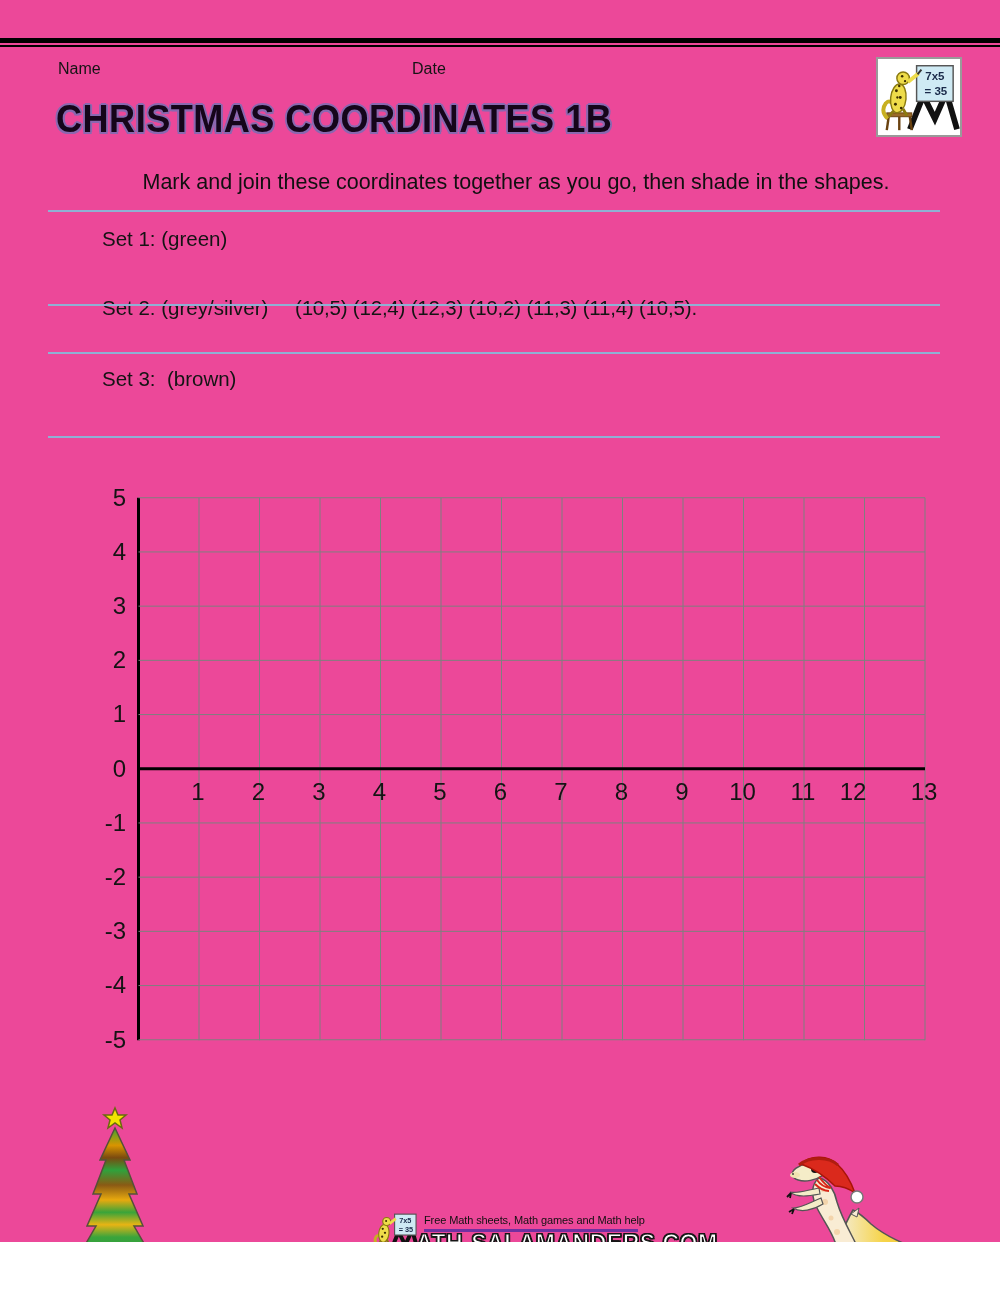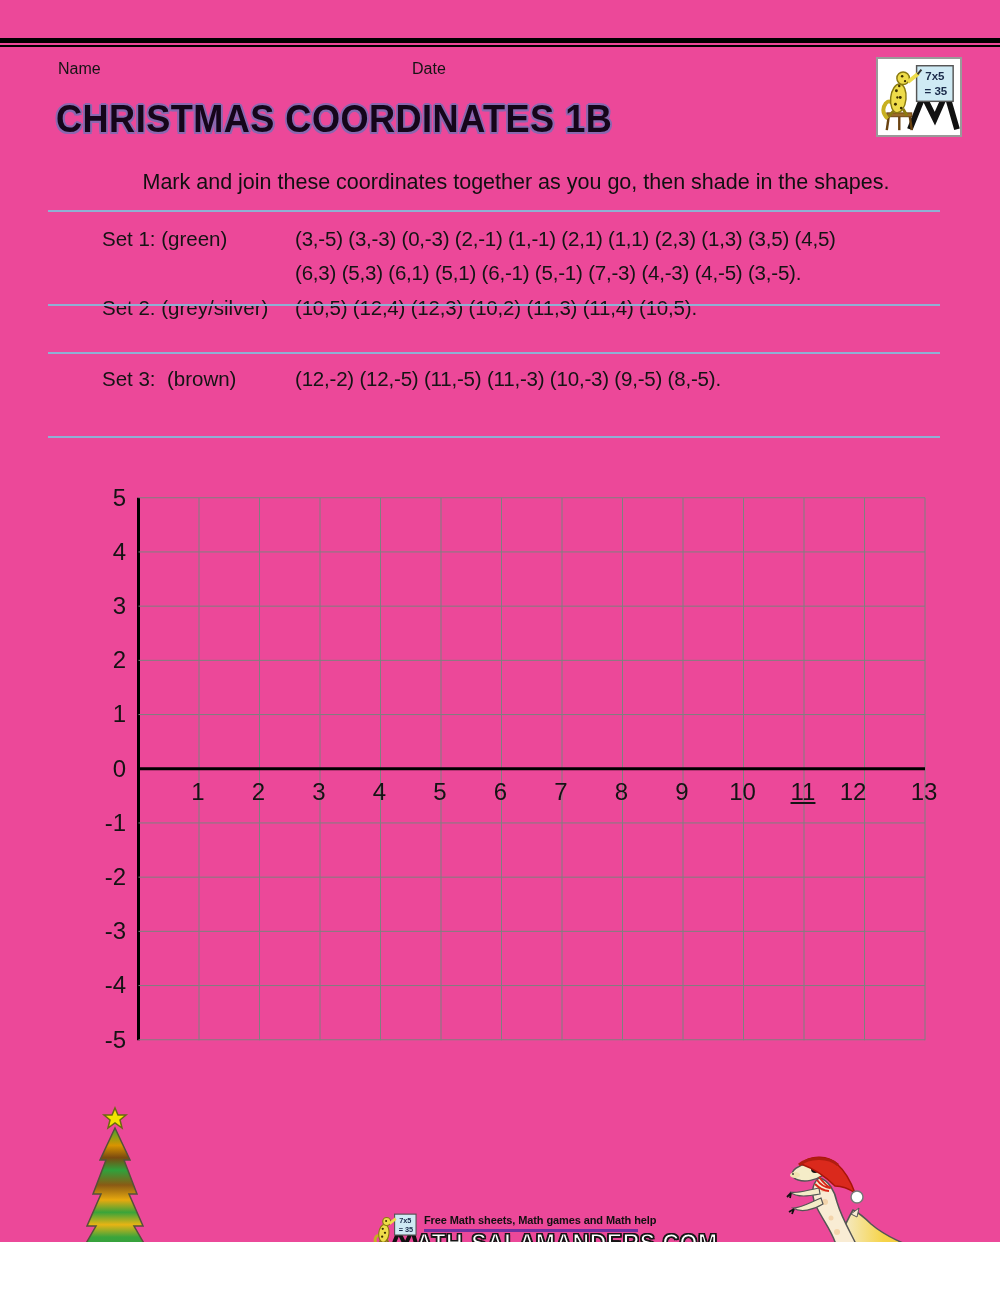--- a/index.html
+++ b/index.html
@@ -43,21 +43,21 @@
   .grid-wrap { position: absolute; left: 137px; top: 497px; width: 790px; height: 544px; }
   .y-label { position: absolute; left: 82px; width: 44px; text-align: right; font-size: 24px; line-height: 30px; color: #141414; }
   .x-label { position: absolute; top: 777px; width: 40px; text-align: center; font-size: 24px; line-height: 30px; color: #141414; }
 
   .tree { position: absolute; left: 74px; top: 1106px; }
   .santa { position: absolute; left: 785px; top: 1152px; }
 
   .footer { position: absolute; left: 372px; top: 1206px; width: 280px; height: 62px; }
   .footer-icon { position: absolute; left: 0; top: 4px; }
   .footer-tagline {
-    position: absolute; left: 52px; top: 8px; font-size: 11px; font-weight: bold;
+    position: absolute; left: 52px; top: 8px; font-size: 11px; font-weight: normal;
     color: #111; white-space: nowrap; letter-spacing: -0.1px;
   }
   .footer-rule { position: absolute; left: 52px; top: 23px; width: 214px; height: 3px; background: #7030a0; }
   .footer-site {
     position: absolute; left: 44px; top: 24px; font-size: 23px; font-weight: bold;
     letter-spacing: 0.5px; white-space: nowrap; color: #ffffff;
     -webkit-text-stroke: 1.2px #151515;
     text-shadow: 1px 1px 0 #151515, -1px -1px 0 #151515, 1px -1px 0 #151515, -1px 1px 0 #151515;
   }
   .board-text { font-family: "Liberation Sans", sans-serif; font-weight: bold; fill: #1a2a4a; }
@@ -102,35 +102,30 @@
     </svg>
   </div>
 
   <div class="page-title">CHRISTMAS COORDINATES 1B</div>
 
   <div class="instruction">Mark and join these coordinates together as you go, then shade in the shapes.</div>
 
   <div>
       <div class="set-row" style="top: 222px;">
         <div class="set-label">Set 1: (green)</div>
-        <div class="set-coords">
-          <div>(3,-5) (3,-3) (0,-3) (2,-1) (1,-1) (2,1) (1,1) (2,3) (1,3) (3,5) (4,5)</div>
-          <div>(6,3) (5,3) (6,1) (5,1) (6,-1) (5,-1) (7,-3) (4,-3) (4,-5) (3,-5).</div>
-        </div>
       </div>
       <div class="set-row" style="top: 291px;">
         <div class="set-label">Set 2: (grey/silver)</div>
         <div class="set-coords">
           <div>(10,5) (12,4) (12,3) (10,2) (11,3) (11,4) (10,5).</div>
         </div>
       </div>
       <div class="set-row" style="top: 362px;">
         <div class="set-label">Set 3:  (brown)</div>
         <div class="set-coords">
-          <div>(12,-2) (12,-5) (11,-5) (11,-3) (10,-3) (9,-5) (8,-5).</div>
         </div>
       </div>
       <div class="rule" style="top: 210px;"></div>
       <div class="rule" style="top: 304px;"></div>
       <div class="rule" style="top: 352px;"></div>
       <div class="rule" style="top: 436px;"></div>
     </div>
 
   <div class="grid-wrap">
     <svg id="grid-svg" width="790" height="544">
@@ -251,16 +246,16 @@
     <div class="x-label" style="left: 178px;">1</div>
     <div class="x-label" style="left: 238.5px;">2</div>
     <div class="x-label" style="left: 299px;">3</div>
     <div class="x-label" style="left: 359.5px;">4</div>
     <div class="x-label" style="left: 420px;">5</div>
     <div class="x-label" style="left: 480.5px;">6</div>
     <div class="x-label" style="left: 541px;">7</div>
     <div class="x-label" style="left: 601.5px;">8</div>
     <div class="x-label" style="left: 662px;">9</div>
     <div class="x-label" style="left: 722.5px;">10</div>
-    <div class="x-label" style="left: 783px; text-decoration: underline;">11</div>
+    <div class="x-label" style="left: 783px;">11</div>
     <div class="x-label" style="left: 833px;">12</div>
     <div class="x-label" style="left: 904px;">13</div>
   </div>
 
 </body></html>

